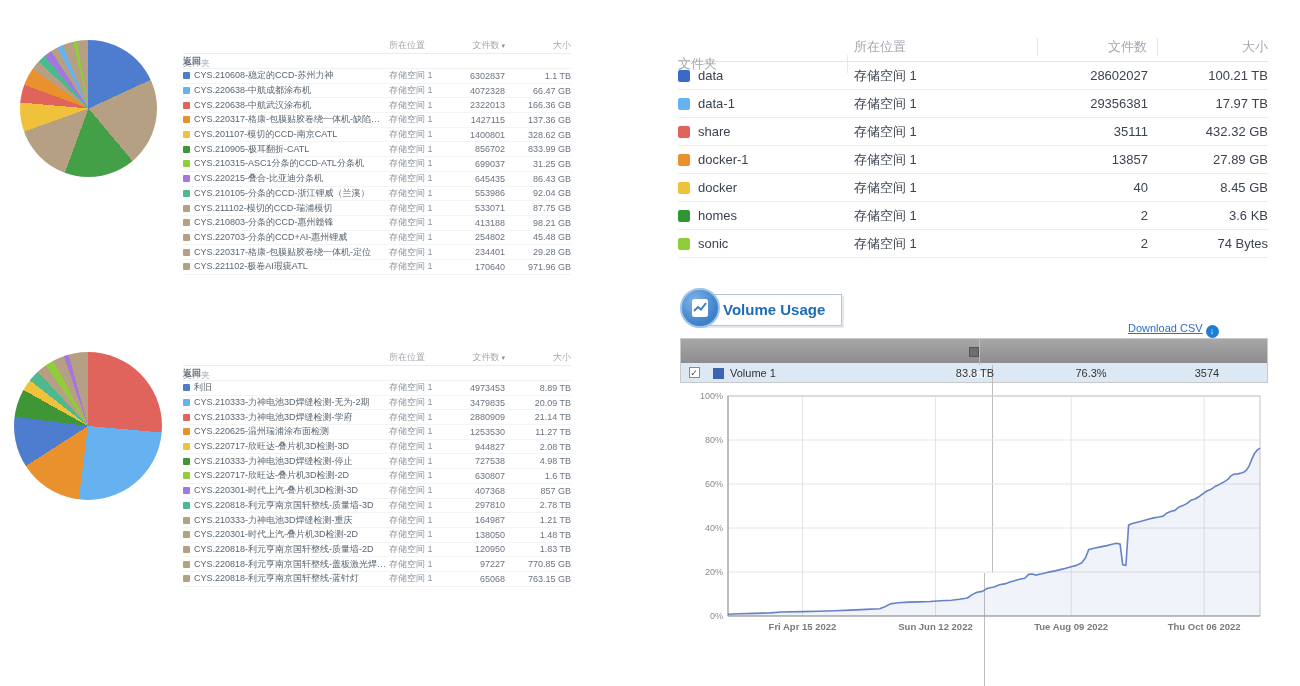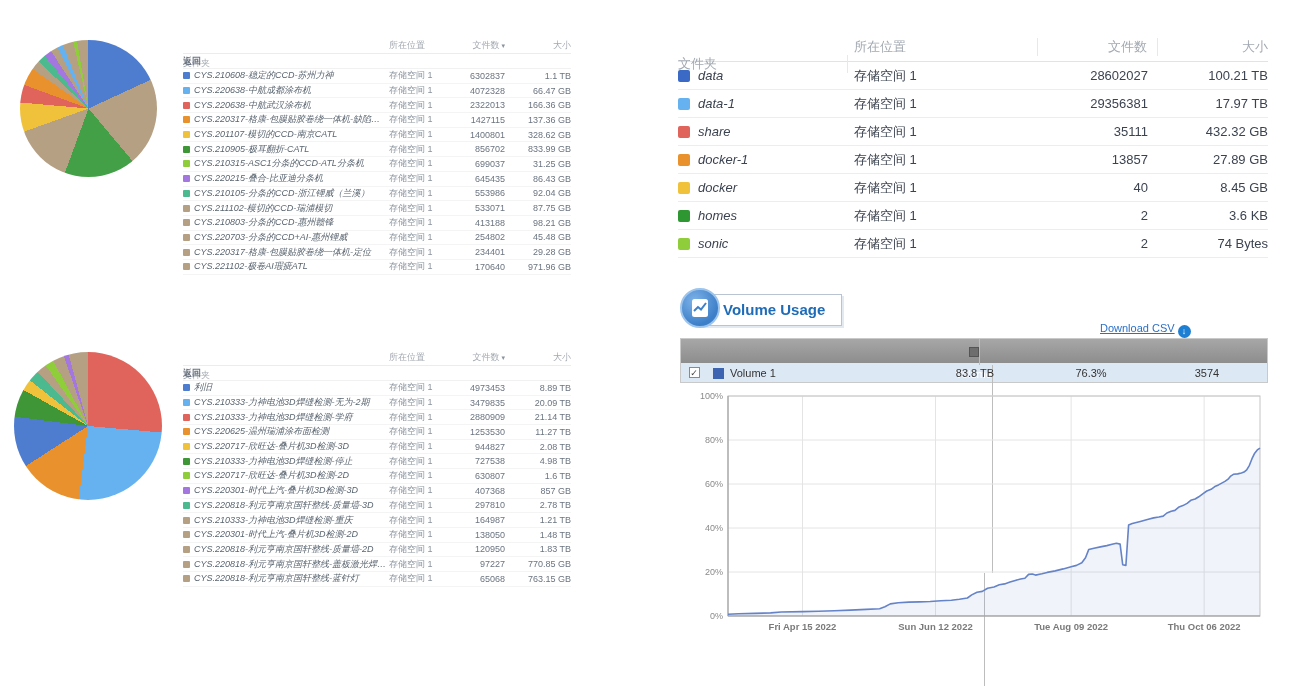--- a/index.html
+++ b/index.html
@@ -14,21 +14,21 @@
   
   .ltable { position:absolute; width:388px; font-size:9px; color:#5a6570; }
   #ltable-top { left:183px; top:38px; }
   #ltable-bottom { left:183px; top:350px; }
   .lhead { display:flex; height:16px; align-items:center; color:#a3a9b1;
            border-bottom:1px solid #ececec; }
   .lback { height:15px; line-height:15px; color:#6b7480; font-weight:bold;
            border-bottom:1px solid #f1f1f1; cursor:pointer; }
   .lrow { display:flex; height:14.7px; align-items:center; border-bottom:1px solid #f4f4f4; }
   .sw { width:7px; height:7px; flex:0 0 7px; margin-right:4px; border-radius:1px; }
-  .lrow .nm { flex:1 1 auto; white-space:nowrap; overflow:hidden; text-overflow:ellipsis; color:#5a6570;font-style:italic; }
+  .lrow .nm { flex:1 1 auto; white-space:nowrap; overflow:hidden; text-overflow:ellipsis; color:#5a6570; }
   .col-loc { flex:0 0 58px; text-align:left; color:#8b949e; }
   .col-cnt { flex:0 0 58px; text-align:right; color:#6b7480; }
   .col-sz  { flex:0 0 66px; text-align:right; color:#6b7480; }
   .lhead .col-name { flex:1 1 auto;margin-top:35px; }
   .lhead .col-loc, .lhead .col-cnt, .lhead .col-sz { color:#a3a9b1; }
   .caret { font-size:7px; margin-left:2px; color:#8b949e; }
 
   
   #rtable { position:absolute; left:678px; top:32px; width:590px; font-size:13px; color:#3c4350; }
   #rtable .lhead { height:30px; font-size:13px; border-bottom:1px solid #e3e3e3; }
@@ -45,21 +45,21 @@
 
   
   #vu-header { position:absolute; left:680px; top:288px; height:46px; }
   #vu-icon { position:absolute; left:0; top:0; width:40px; height:40px; border-radius:50%;
              background:radial-gradient(circle at 35% 30%, #7db2e8, #3d7fc8 70%);
              border:2px solid #9cc4ec; z-index:2; display:flex; align-items:center; justify-content:center; }
   #vu-titlebox { position:absolute; left:20px; top:6px; background:#fff;
                  border:1px solid #b9c4d2; box-shadow:2px 2px 0 #e3e9f1;
                  padding:6px 16px 6px 22px; white-space:nowrap; }
   #vu-title { color:#1e6cb8; font-weight:bold; font-size:15px; }
-  #vu-download { position:absolute; left:1100px; top:322px; font-size:11px; color:#2a70c8;
+  #vu-download { position:absolute; left:1128px; top:322px; font-size:11px; color:#2a70c8;
                  text-decoration:underline; cursor:pointer; white-space:nowrap; }
   #vu-download .dl-ic { display:inline-block; width:13px; height:13px; border-radius:50%;
                  background:#1d7fd4; color:#fff; font-size:9px; line-height:13px; text-align:center;
                  text-decoration:none; margin-left:3px; vertical-align:-2px; }
 
   #vu-table { position:absolute; left:680px; top:338px; width:588px; font-size:11px;
               border:1px solid #c9c9c9; }
   .vu-hrow { display:flex; height:24px; background:linear-gradient(#a7a7a7,#8d8d8d);
              color:#fff; font-weight:normal; align-items:center; text-align:center;flex-direction:column; }
   .vu-hrow .c0 { flex:0 0 26px; display:flex; align-items:center; justify-content:center; }

